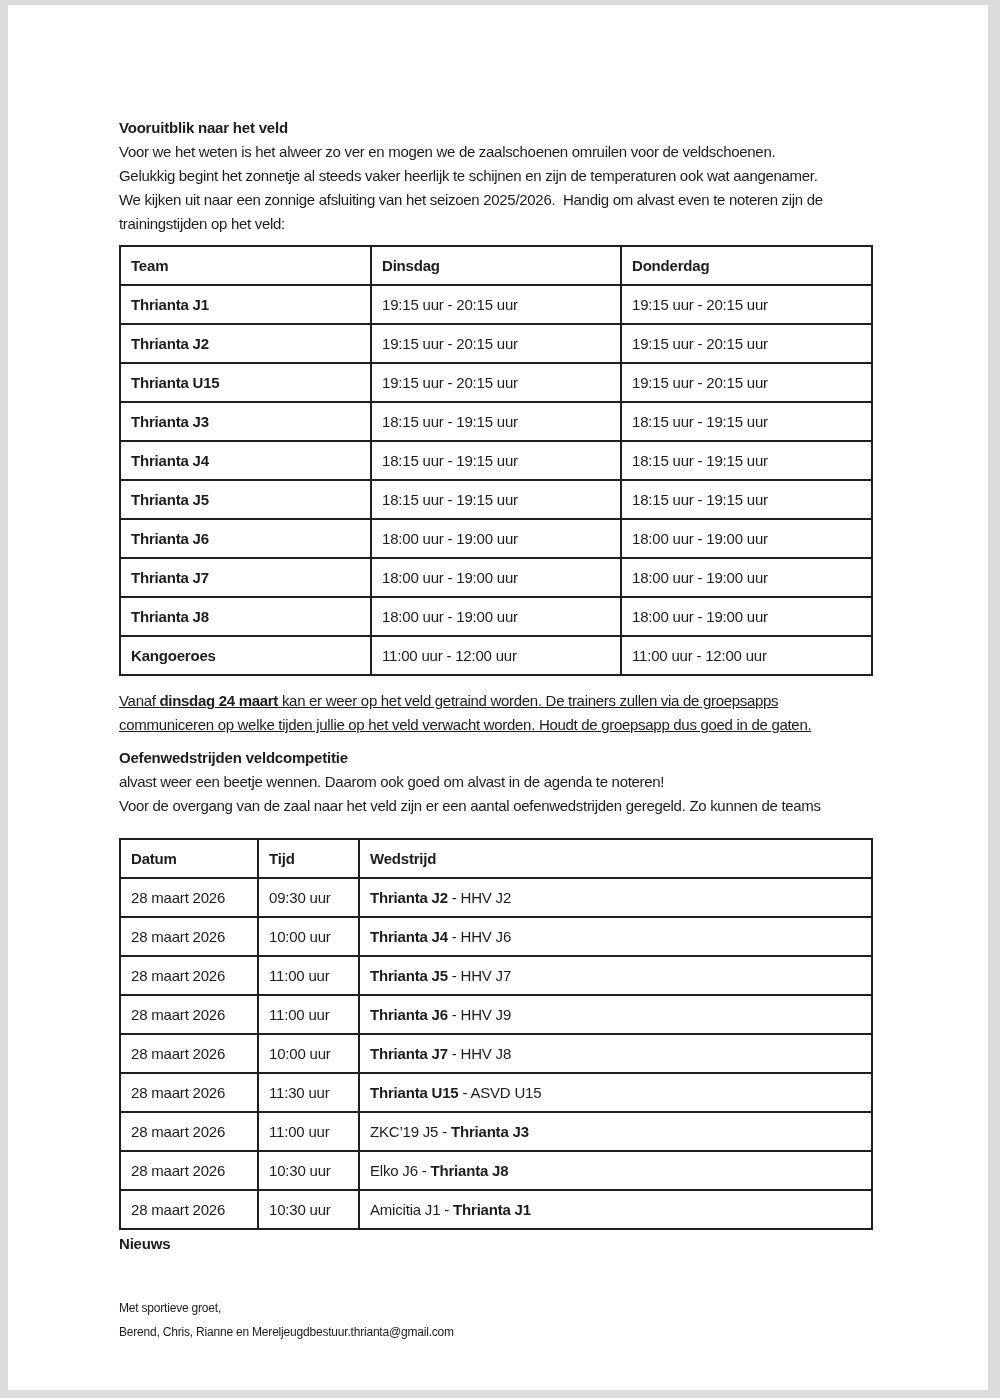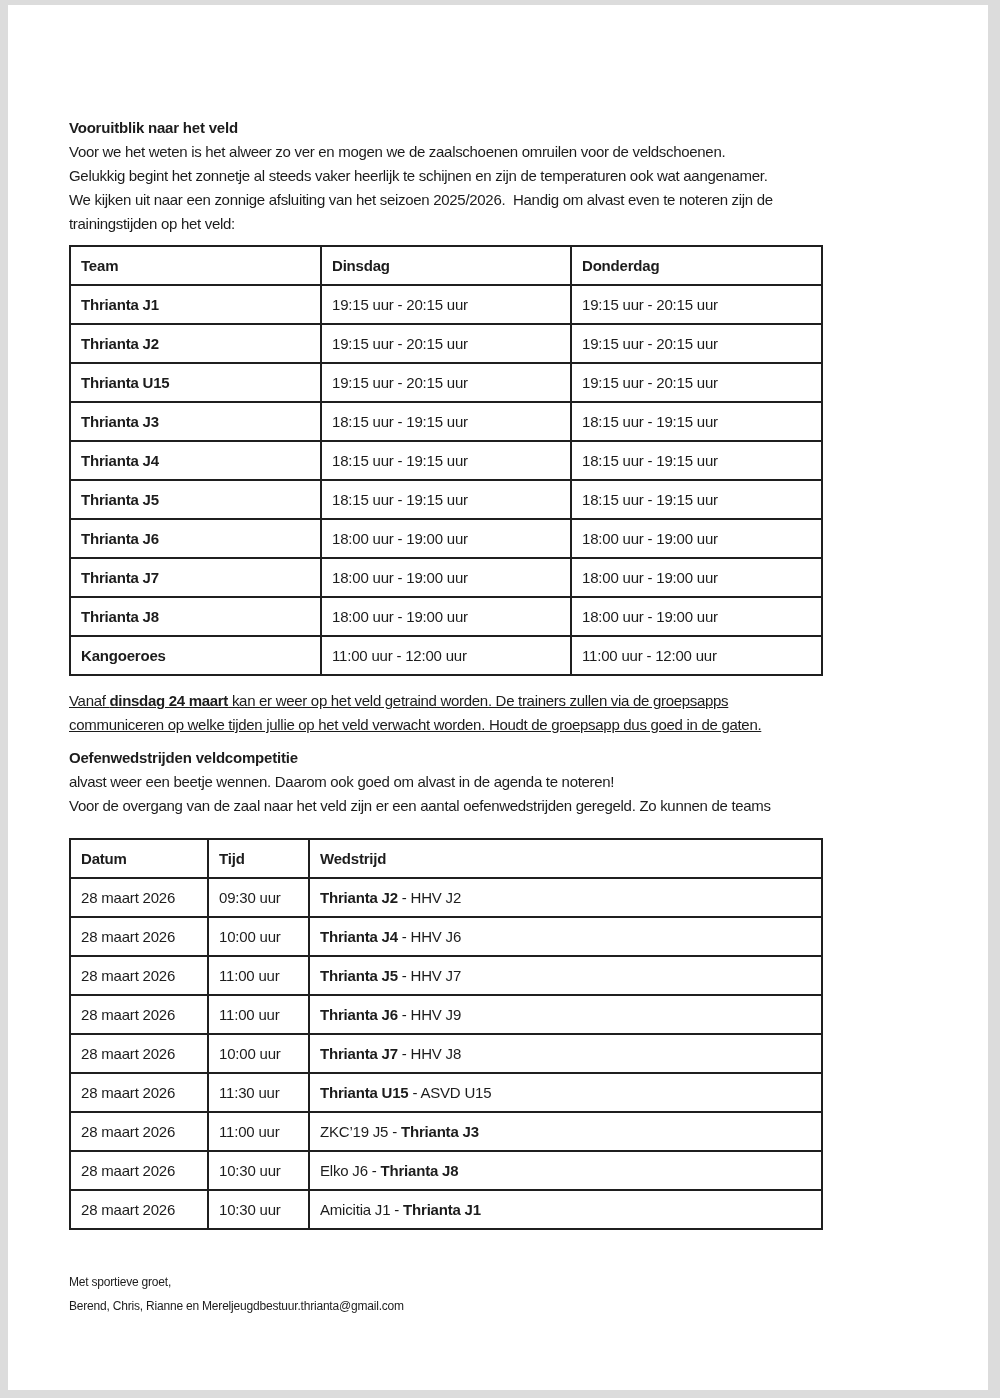--- a/index.html
+++ b/index.html
@@ -10,21 +10,21 @@
     color:#1c1c1c;
     position:relative;
   }
   .page {
     position:absolute;
     left:8px; top:5px;
     width:980px; height:1385px;
     background:#ffffff;
     overflow:hidden;
   }
-  .content { padding:111px 113px 0 61px; }
+  .content { padding:111px 113px 0 111px; }
   .heading {
     font-size:15px; font-weight:bold; line-height:24px;
     letter-spacing:-0.2px;
   }
   .para .line {
     font-size:15px; line-height:24px;
     letter-spacing:-0.3px;
     white-space:nowrap;
   }
   .b { font-weight:bold; }
@@ -223,20 +223,21 @@
       </tr>
 
       <tr>
         <td>28 maart 2026</td>
         <td>10:30 uur</td>
         <td><span>Amicitia J1</span><span> - </span><span class="b">Thrianta J1</span></td>
       </tr>
     </tbody>
     </table>
 
+    <div class="heading" id="nieuws-heading">Nieuws</div>
 
     <div class="footer">
       <div class="fline">Met sportieve groet,</div>
       <div class="footer-row">
         <div class="fline">Berend, Chris, Rianne en Merel</div>
         <div class="fline">jeugdbestuur.thrianta@gmail.com</div>
       </div>
     </div>
 
   </div>

